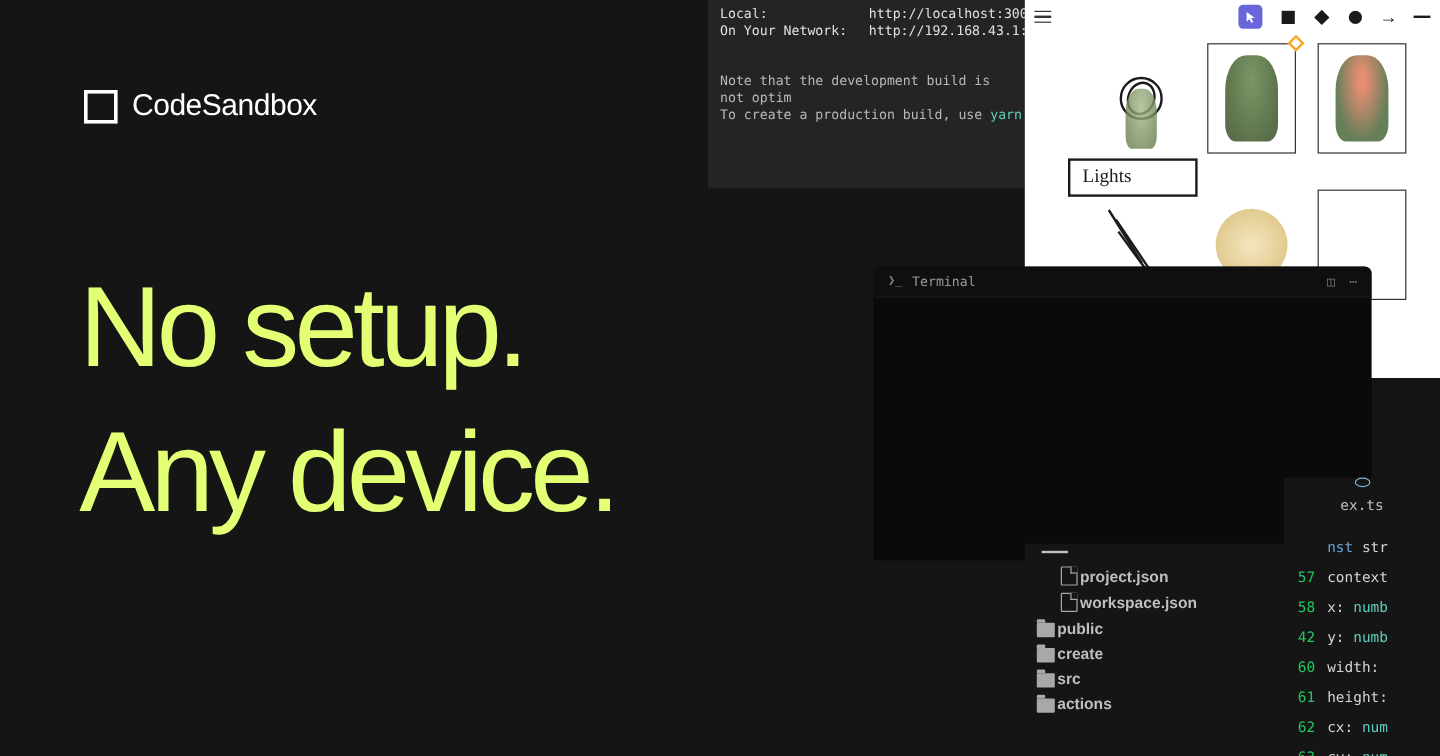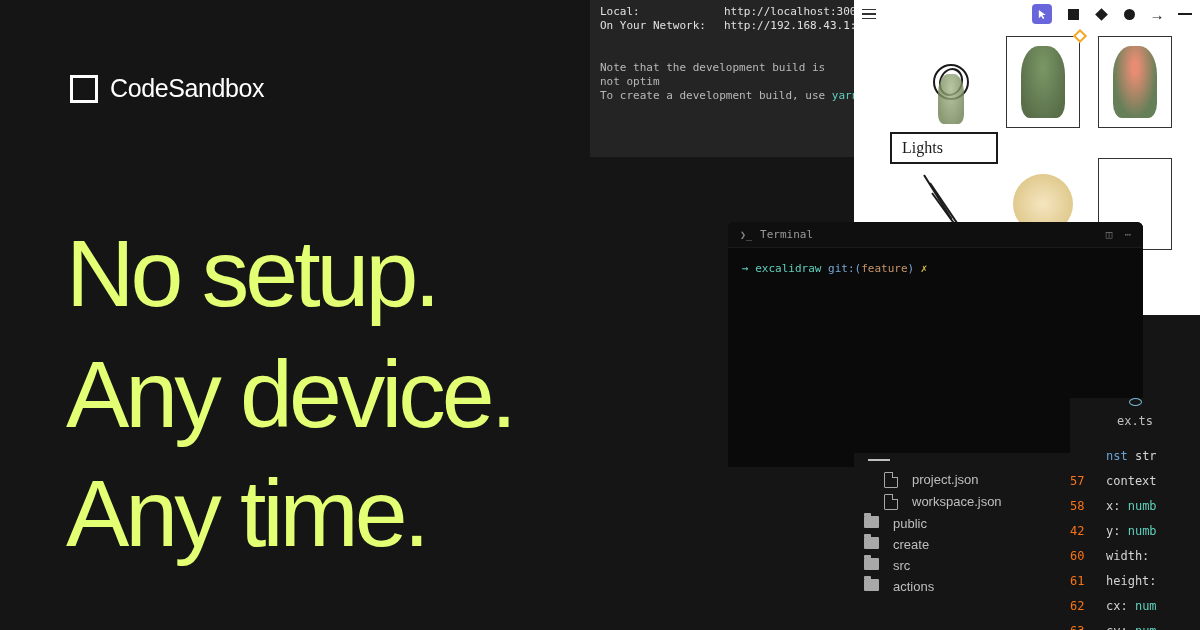--- a/index.html
+++ b/index.html
@@ -107,60 +107,59 @@
 .t-git { color: #7aa7d6; }
 .t-branch { color: #c7956b; }
 .t-flag { color: #d0b64a; }
 
 .tree {
   position: absolute; top: 453px; left: 854px; width: 216px; height: 177px;
   background: #151515; font-size: 13px; color: #bfbfbf;
   font-family: -apple-system, BlinkMacSystemFont, sans-serif;
 }
 .tree-line { width: 22px; height: 2px; background: #bfbfbf; margin: 6px 0 8px 14px; }
-.tree-row { display: flex; align-items: flex-start; gap: 14px; padding: 3px 8px 3px 30px; }
+.tree-row { display: flex; align-items: flex-end; gap: 2px; padding: 3px 8px 3px 30px; font-weight: bold; }
 .tree-row.folder { padding-left: 10px; }
 .file-ic { width: 14px; height: 16px; border: 1.5px solid #a8a8a8; border-radius: 1px; position: relative; }
 .file-ic::after { content: ""; position: absolute; top: -1px; right: -1px; width: 5px; height: 5px; background: #151515; border-left: 1.5px solid #a8a8a8; border-bottom: 1.5px solid #a8a8a8; }
 .folder-ic { width: 15px; height: 12px; background: #a8a8a8; border-radius: 1px; position: relative; }
 .folder-ic::before { content: ""; position: absolute; top: -3px; left: 0; width: 7px; height: 3px; background: #a8a8a8; border-radius: 1px 1px 0 0; }
 
 .editor {
   position: absolute; top: 398px; left: 1070px; width: 130px; height: 232px;
   background: #151515; font-family: "SFMono-Regular", Consolas, monospace;
 }
 .tab { height: 30px; display: flex; align-items: center; padding: 0 8px; font-size: 12px; color: #bfbfbf; gap: 8px; flex-direction: column; }
 .tab .react-ic { width: 13px; height: 13px; border: 1.5px solid #7bb8d8; border-radius: 50%; position: relative; }
 .code { padding-top: 16px; }
 .code-row { display: flex; font-size: 12px; line-height: 25px; }
-.ln { width: 36px; text-align: left; color: #f97316; padding-right: 10px; }
+.ln { width: 36px; text-align: right; color: #22c55e; padding-right: 10px; }
 .tok { white-space: pre; }
 .kw { color: #6aa3d6; }
 .ident { color: #d4d4d4; }
 .type { color: #5fcfbc; }
 </style>
 </head>
 <body>
 
 <div class="logo">
   <div class="logo-square"></div>
   <div class="logo-text">CodeSandbox</div>
 </div>
 
 <div class="headline">
   <div class="line1">No setup.</div>
   <div class="line2">Any device.</div>
-  <div class="line3">Any time.</div>
 </div>
 
 <div class="devserver">
   <div class="ds-row"><span class="ds-label" style="display:inline-block;width:124px"><span>Local:</span></span><span class="ds-url">http://localhost:3000</span></div>
   <div class="ds-row"><span class="ds-label" style="display:inline-block;width:124px"><span>On Your Network:</span></span><span class="ds-url">http://192.168.43.1:3000</span></div>
   <div class="ds-note">Note that the development build is not optim</div>
-  <div class="ds-row" style="color:#b8b8b8"><span>To create a development build, use </span><span class="ds-cmd">yarn build</span></div>
+  <div class="ds-row" style="color:#b8b8b8"><span>To create a production build, use </span><span class="ds-cmd">yarn build</span></div>
 </div>
 
 <div class="excali">
   <div class="excali-toolbar">
     <div class="hamburger">
         <span></span>
         <span></span>
         <span></span>
       </div>
     <div class="tool-group">
@@ -218,29 +217,20 @@
   <div class="term-bar">
     <div class="term-bar-left">
       <span class="term-icon">❯_</span>
       <span>Terminal</span>
     </div>
     <div class="term-bar-right">
       <span>◫</span>
       <span>⋯</span>
     </div>
   </div>
-  <div class="term-body">
-    <span class="t-arrow">→</span>
-    <span> </span>
-    <span class="t-dir">excalidraw</span>
-    <span> </span>
-    <span class="t-git">git:(</span><span class="t-branch">feature</span><span class="t-git">)</span>
-    <span>  </span>
-    <span class="t-flag">✗</span>
-  </div>
 </div>
 
 <div class="tree">
   <div class="tree-line"></div>
   <div id="tree-rows">
       <div class="tree-row">
         <div class="file-ic"></div>
         <span>project.json</span>
       </div>
       <div class="tree-row">

